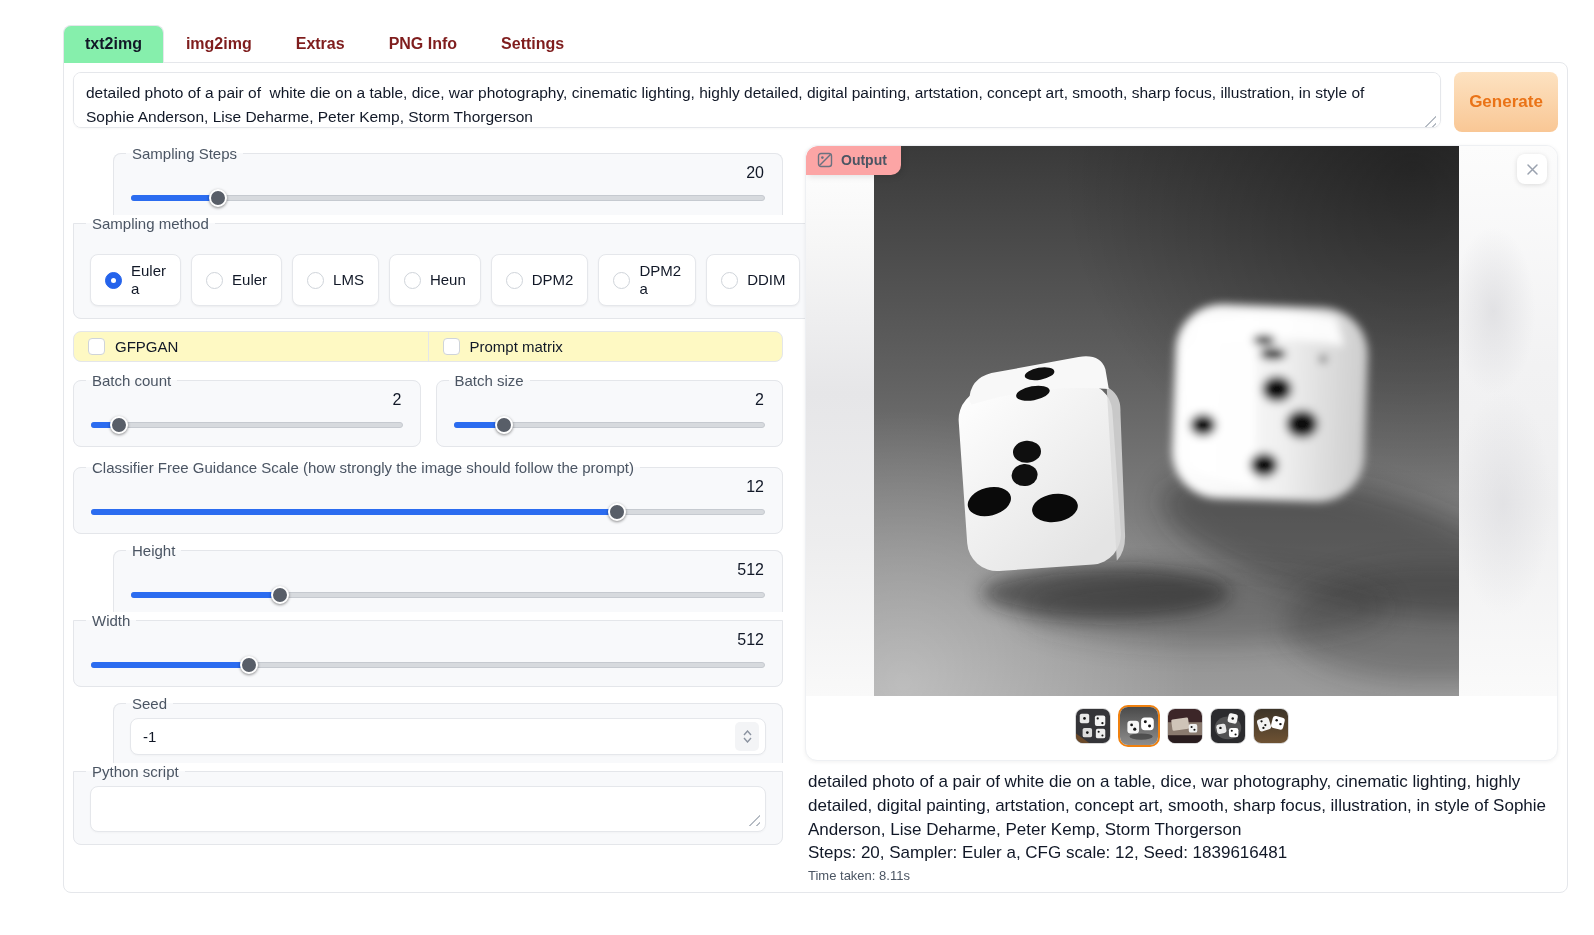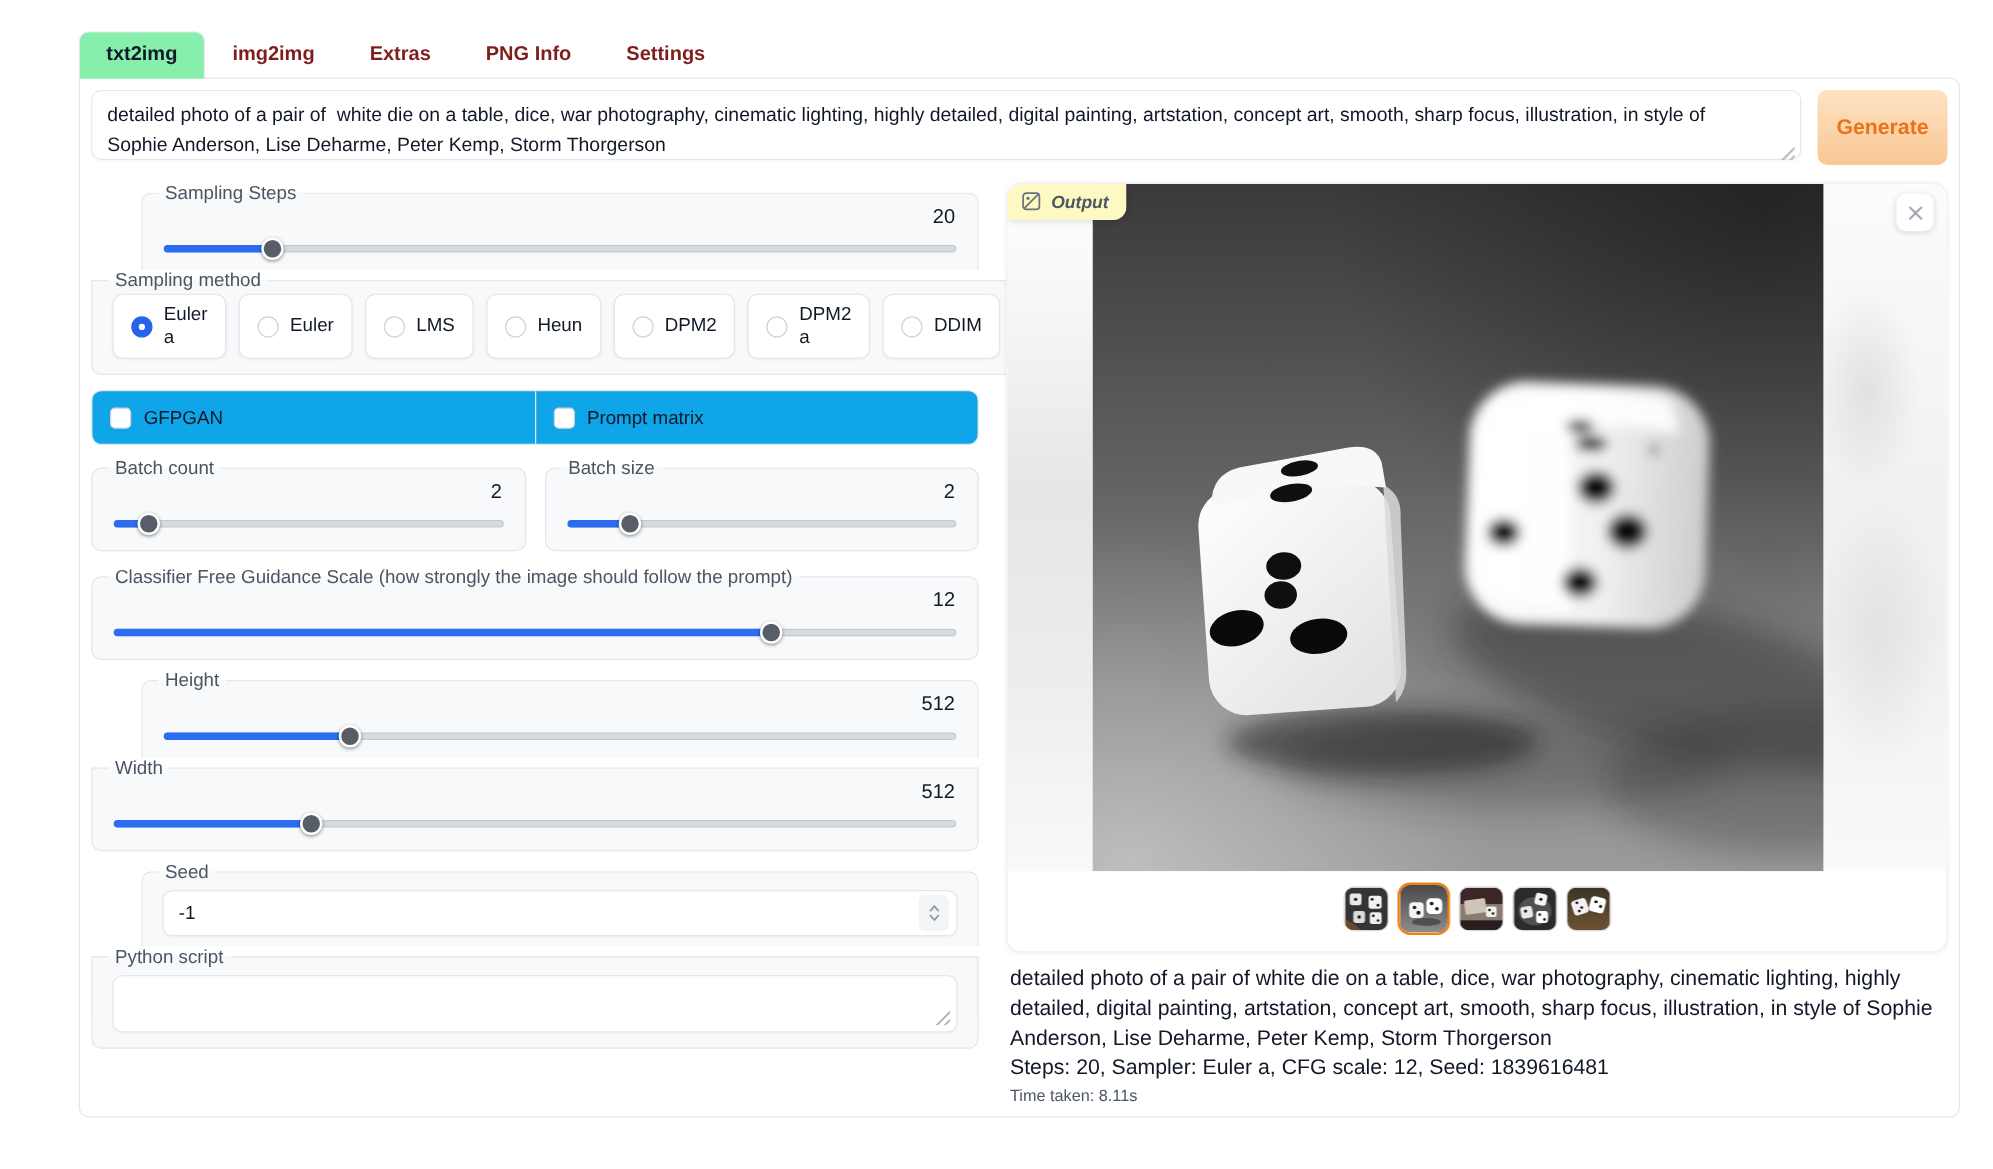--- a/index.html
+++ b/index.html
@@ -80,36 +80,36 @@
     background:#585e68; border:2px solid #fff; box-shadow:0 1px 3px rgba(0,0,0,.45);
     transform:translateX(-50%); cursor:grab;
   }
   .p-steps { width:13.7%; } .t-steps { left:13.7%; }
   .p-bc { width:9.1%; } .t-bc { left:9.1%; }
   .p-bs { width:16.3%; } .t-bs { left:16.3%; }
   .p-cfg { width:78%; } .t-cfg { left:78%; }
   .p-hw { width:23.5%; } .t-hw { left:23.5%; }
 
   
-  .pills { display:flex; gap:10px; margin-top:0; }
+  .pills { display:flex; gap:10px; margin-top:20px; }
   .pill {
     display:flex; align-items:center; gap:9px; background:#fff; border:1px solid #e5e7eb;
     border-radius:8px; padding:7px 14px; font-size:15px; color:#111827; cursor:pointer;
     box-shadow:0 1px 2px rgba(0,0,0,.05); line-height:18px;
   }
   .radio { width:17px; height:17px; border-radius:50%; background:#fff; border:1px solid #cfd4da; flex:none; position:relative; }
   .pill.selected .radio { background:#2563eb; border-color:#2563eb; }
   .pill.selected .radio::after {
     content:""; position:absolute; left:5px; top:5px; width:5px; height:5px; border-radius:50%; background:#fff;
   }
 
   
   .check-panel {
     display:flex; align-items:stretch; border:1px solid #e4e6ea; border-radius:8px;
-    background:#0ea5e9; height:44px;
+    background:#fef9c3; height:31px;
   }
   .check-half { flex:1; display:flex; align-items:center; gap:10px; padding-left:14px; }
   .check-half + .check-half { border-left:1px solid #e4e6ea; }
   .checkbox { width:17px; height:17px; border-radius:4px; background:#fff; border:1px solid #cfd4da; flex:none; cursor:pointer; }
   .check-label { font-size:15px; color:#111827; cursor:pointer; }
 
   
   .batch-row { display:flex; gap:15px; }
   .batch-row fieldset.group { flex:1; }
 
@@ -145,24 +145,23 @@
   .lb-right {
     flex:1;
     background:
       radial-gradient(60px 120px at 35% 30%, rgba(210,210,214,.55), transparent 70%),
       radial-gradient(70px 160px at 45% 65%, rgba(214,214,218,.5), transparent 70%),
       linear-gradient(180deg,#fcfcfc 0%,#f2f2f3 40%,#efeff0 65%,#fafafa 100%);
   }
   .main-img { width:585px; height:550px; flex:none; display:block; cursor:pointer; }
 
   .chip {
-    position:absolute; top:0; left:0; background:#fef9c3; display:flex; align-items:center; gap:8px;
+    position:absolute; top:0; left:0; background:#fca5a5; display:flex; align-items:center; gap:8px;
     padding:6px 14px 7px 11px; border-radius:12px 0 10px 0; box-shadow:2px 2px 6px rgba(0,0,0,.10);
     z-index:3;
-    font-style:italic;
   }
   .chip-text { font-size:14px; font-weight:700; color:#4b5563; }
   .close-btn {
     position:absolute; top:8px; right:10px; width:30px; height:30px; border-radius:8px; background:#fff;
     box-shadow:0 1px 5px rgba(0,0,0,.13); display:flex; align-items:center; justify-content:center;
     cursor:pointer; z-index:3; border:none;
   }
 
   .thumbs { display:flex; justify-content:center; align-items:center; gap:7px; padding:9px 0 13px; }
   .thumb {

